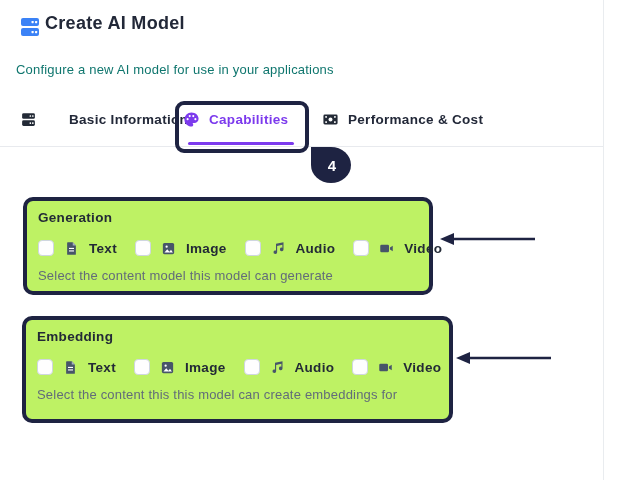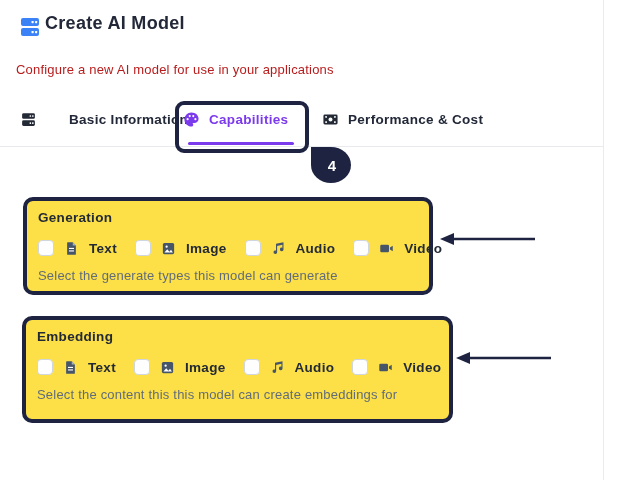--- a/index.html
+++ b/index.html
@@ -11,21 +11,21 @@
     border-right: 1px solid #e9ecef;
   }
   
   .app-icon { position: absolute; left: 18px; top: 15px; width: 24px; height: 24px; }
   .page-title {
     position: absolute; left: 45px; top: 13px;
     font-size: 18px; font-weight: 700; color: #222838; letter-spacing: 0.3px;
   }
   .subtitle {
     position: absolute; left: 16px; top: 62px;
-    font-size: 13px; color: #b91c1c; letter-spacing: 0.2px;
+    font-size: 13px; color: #0f766e; letter-spacing: 0.2px;
   }
   
   .tab-divider { position: absolute; left: 0; top: 146px; width: 640px; height: 1px; background: #e8eaee; }
   .tab {
     position: absolute; top: 111px; display: flex; align-items: center; gap: 9px;
     cursor: pointer; background: transparent; border: none;
     font-family: "Liberation Sans", sans-serif;
   }
   .tab .tab-label { font-size: 13.5px; font-weight: 700; color: #222838; letter-spacing: 0.3px; }
   .tab.active .tab-label { color: #7c3aed; }
@@ -48,21 +48,21 @@
     color: #ffffff; font-size: 15px; font-weight: 700;
     display: flex; align-items: center; justify-content: center;
     padding-left: 2px;
   }
   .arrow-svg { position: absolute; pointer-events: none; }
   .arrow-1 { left: 438px; top: 231px; }
   .arrow-2 { left: 454px; top: 350px; }
   
   .cap-box {
     position: absolute; border: 4px solid #1e2342; border-radius: 10px;
-    background: #fde047; padding: 9px 11px;
+    background: #bef264; padding: 9px 11px;
   }
   .cap-generation { left: 23px; top: 197px; width: 410px; height: 98px; }
   .cap-embedding  { left: 22px; top: 316px; width: 431px; height: 107px; }
   .cap-title {
     font-size: 13.5px; font-weight: 600; color: #232a36; letter-spacing: 0.3px;
   }
   .opt-row { display: flex; align-items: center; column-gap: 18px; margin-top: 15px; }
   .opt {
     display: flex; align-items: center; gap: 10px; cursor: pointer; text-align: center;
   }
@@ -168,21 +168,21 @@
       <label class="opt">
         <span class="checkbox"></span>
         <svg class="opt-icon" width="15" height="15" viewBox="0 0 24 24">
           <rect x="2" y="6" width="14" height="12" rx="2" fill="#475569"></rect>
           <path d="M17.5 10.5l4.5-3v9l-4.5-3z" fill="#475569"></path>
         </svg>
         <span class="opt-label">Video</span>
       </label>
 
     </div>
-    <div class="cap-helper">Select the generate types this model can generate</div>
+    <div class="cap-helper">Select the content model this model can generate</div>
   </section>
 
   <section class="cap-box cap-embedding">
     <div class="cap-title">Embedding</div>
     <div class="opt-row">
 
       <label class="opt">
         <span class="checkbox"></span>
         <svg class="opt-icon" width="15" height="15" viewBox="0 0 24 24">
           <path d="M6 2h8l5 5v14c0 .55-.45 1-1 1H6c-.55 0-1-.45-1-1V3c0-.55.45-1 1-1z" fill="#475569"></path>

